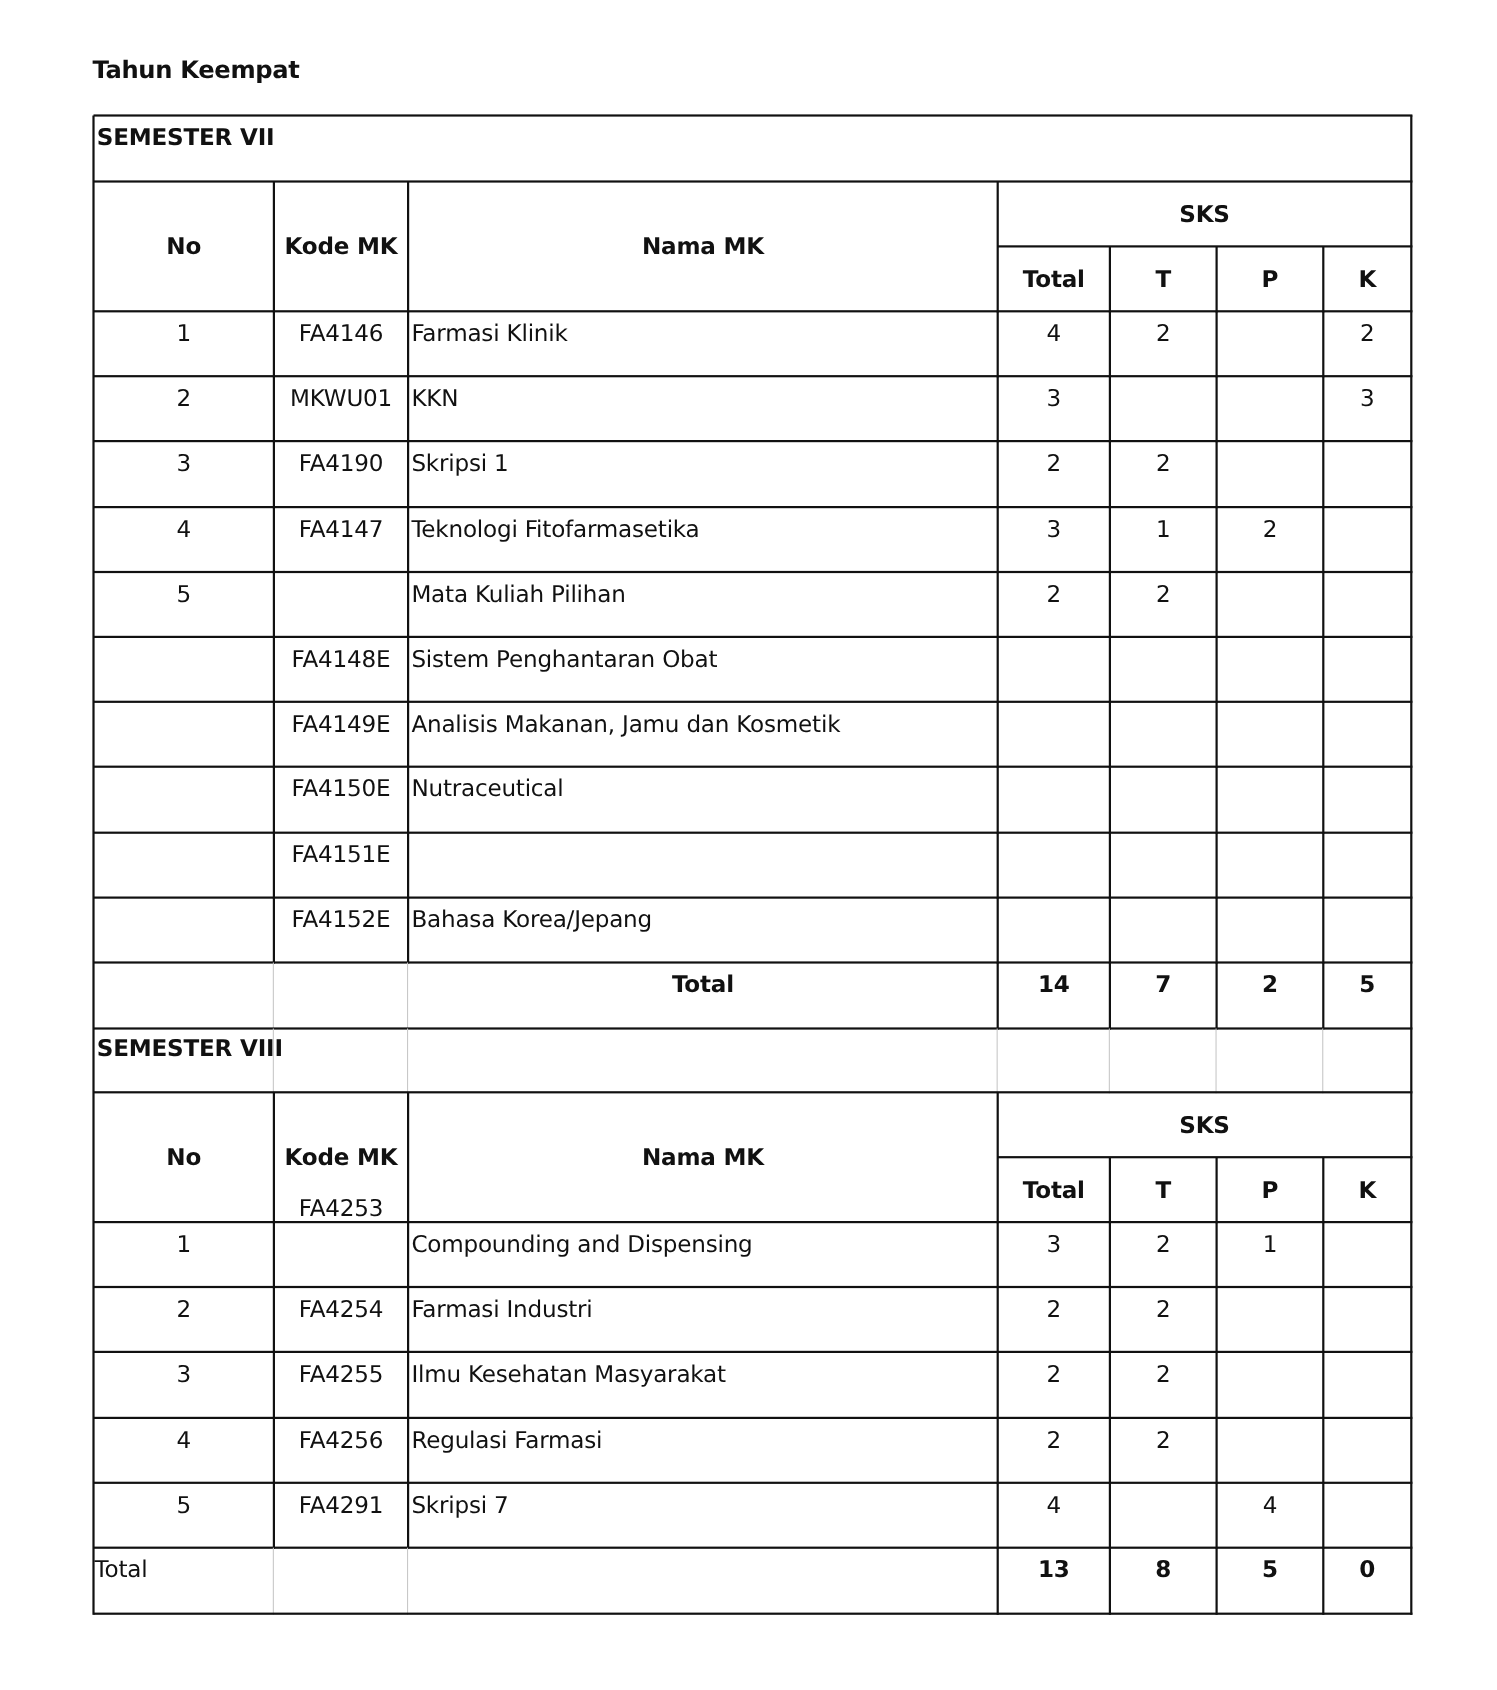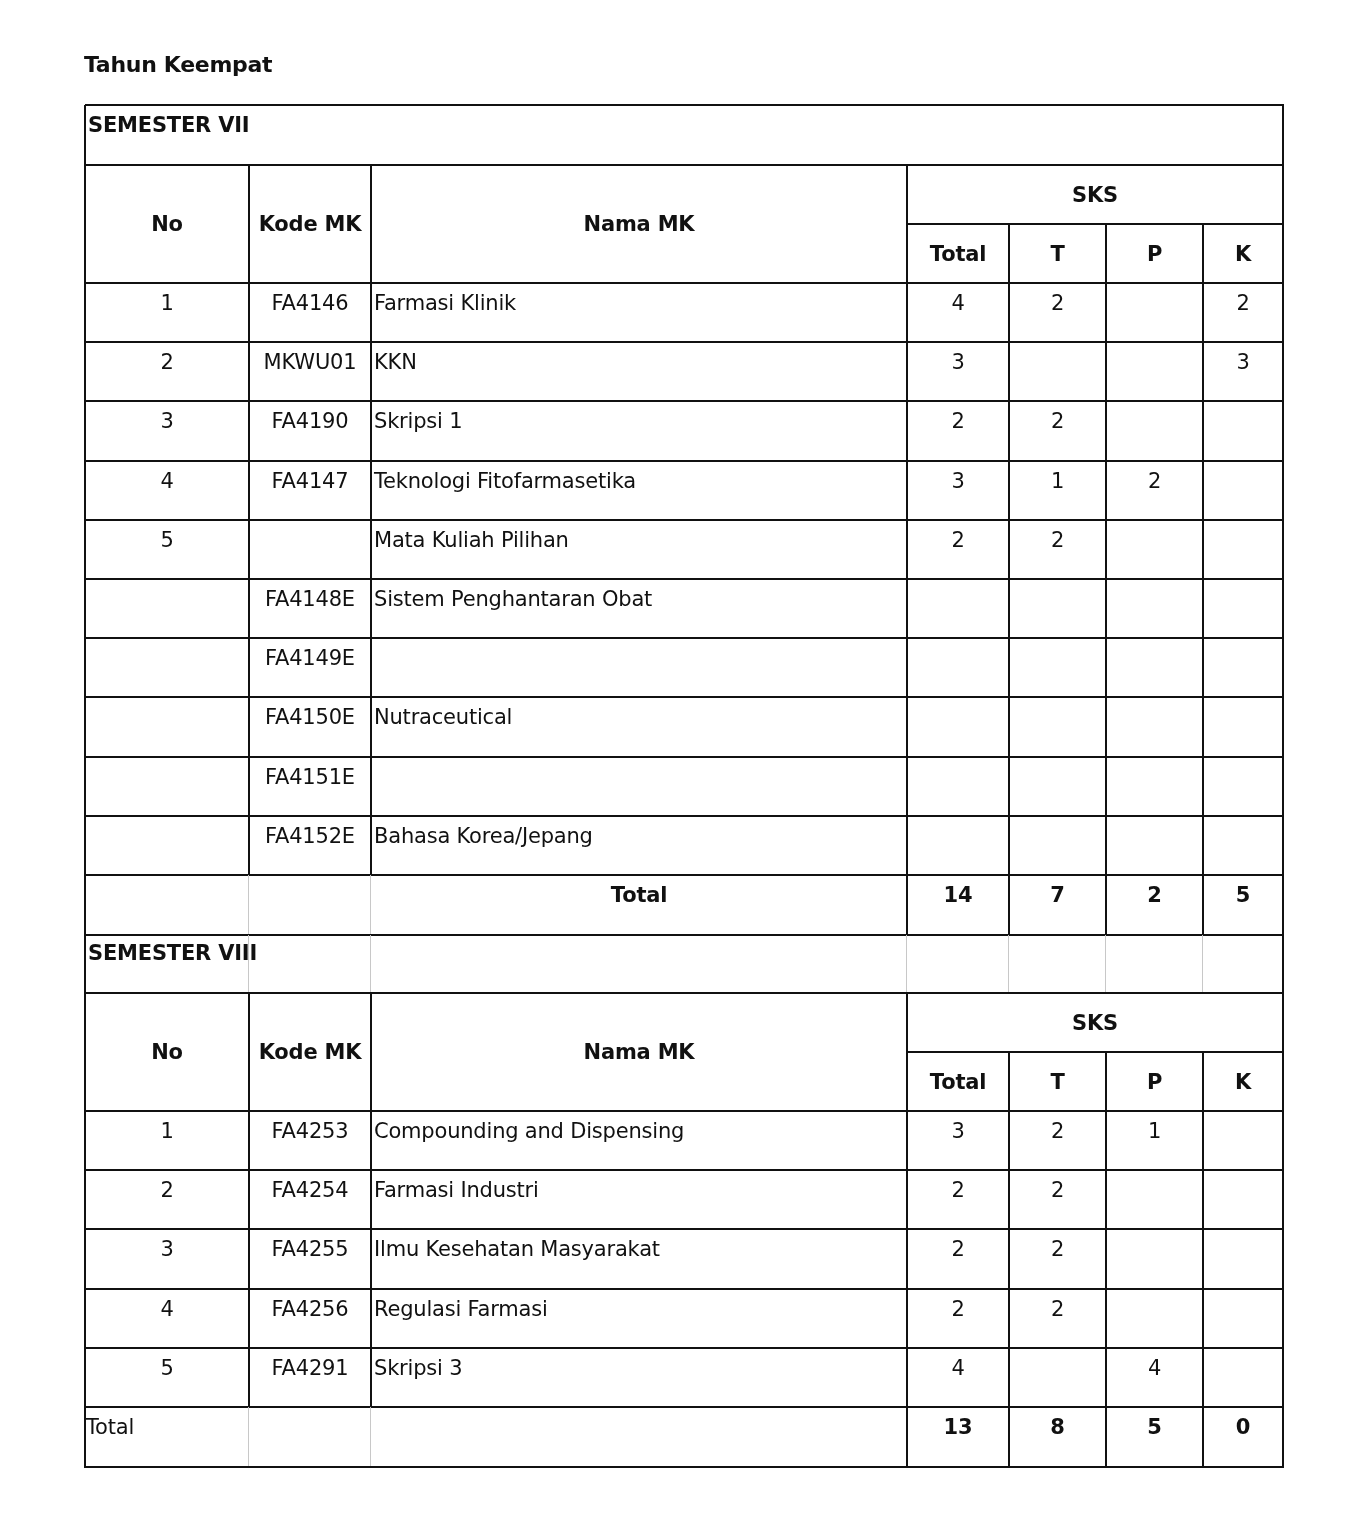--- a/index.html
+++ b/index.html
@@ -118,20 +118,21 @@
     <div class="c ctr" style="left: 1203px; top: 579px; width: 80px; height: 59.2px;"></div>
     <div class="line" style="left: 85px; top: 637px; width: 1199px; height: 2px;"></div>
     <div class="line" style="left: 248px; top: 579px; width: 2px; height: 60px;"></div>
     <div class="line" style="left: 370px; top: 579px; width: 2px; height: 60px;"></div>
     <div class="line" style="left: 906px; top: 579px; width: 2px; height: 60px;"></div>
     <div class="line" style="left: 1008px; top: 579px; width: 2px; height: 60px;"></div>
     <div class="line" style="left: 1105px; top: 579px; width: 2px; height: 60px;"></div>
     <div class="line" style="left: 1202px; top: 579px; width: 2px; height: 60px;"></div>
     <div class="c ctr" style="left: 85px; top: 638.2px; width: 164px; height: 59.2px;"></div>
     <div class="c ctr" style="left: 249px; top: 638.2px; width: 122px; height: 59.2px; text-align: right;">FA4149E</div>
+    <div class="c lft" style="left: 371px; top: 638.2px; width: 536px; height: 59.2px;">Analisis Makanan, Jamu dan Kosmetik</div>
     <div class="c ctr" style="left: 907px; top: 638.2px; width: 102px; height: 59.2px;"></div>
     <div class="c ctr" style="left: 1009px; top: 638.2px; width: 97px; height: 59.2px;"></div>
     <div class="c ctr" style="left: 1106px; top: 638.2px; width: 97px; height: 59.2px;"></div>
     <div class="c ctr" style="left: 1203px; top: 638.2px; width: 80px; height: 59.2px;"></div>
     <div class="line" style="left: 85px; top: 696px; width: 1199px; height: 2px;"></div>
     <div class="line" style="left: 248px; top: 638px; width: 2px; height: 60px;"></div>
     <div class="line" style="left: 370px; top: 638px; width: 2px; height: 60px;"></div>
     <div class="line" style="left: 906px; top: 638px; width: 2px; height: 60px;"></div>
     <div class="line" style="left: 1008px; top: 638px; width: 2px; height: 60px;"></div>
     <div class="line" style="left: 1105px; top: 638px; width: 2px; height: 60px;"></div>
@@ -209,21 +210,21 @@
     <div class="line" style="left: 85px; top: 992px; width: 1199px; height: 2px;"></div>
     <div class="line" style="left: 907px; top: 1051px; width: 377px; height: 2px;"></div>
     <div class="line" style="left: 85px; top: 1110px; width: 1199px; height: 2px;"></div>
     <div class="line" style="left: 248px; top: 993px; width: 2px; height: 119px;"></div>
     <div class="line" style="left: 370px; top: 993px; width: 2px; height: 119px;"></div>
     <div class="line" style="left: 906px; top: 993px; width: 2px; height: 119px;"></div>
     <div class="line" style="left: 1008px; top: 1052px; width: 2px; height: 60px;"></div>
     <div class="line" style="left: 1105px; top: 1052px; width: 2px; height: 60px;"></div>
     <div class="line" style="left: 1202px; top: 1052px; width: 2px; height: 60px;"></div>
     <div class="c ctr" style="left: 85px; top: 1111px; width: 164px; height: 59.2px;">1</div>
-    <div class="c ctr" style="left: 249px; top: 1111px; width: 122px; height: 59.2px;">FA4253</div>
+    <div class="c ctr" style="left: 249px; top: 1078px; width: 122px; height: 59.2px;">FA4253</div>
     <div class="c lft" style="left: 371px; top: 1111px; width: 536px; height: 59.2px;">Compounding and Dispensing</div>
     <div class="c ctr" style="left: 907px; top: 1111px; width: 102px; height: 59.2px;">3</div>
     <div class="c ctr" style="left: 1009px; top: 1111px; width: 97px; height: 59.2px;">2</div>
     <div class="c ctr" style="left: 1106px; top: 1111px; width: 97px; height: 59.2px;">1</div>
     <div class="c ctr" style="left: 1203px; top: 1111px; width: 80px; height: 59.2px;"></div>
     <div class="line" style="left: 85px; top: 1169px; width: 1199px; height: 2px;"></div>
     <div class="line" style="left: 248px; top: 1111px; width: 2px; height: 60px;"></div>
     <div class="line" style="left: 370px; top: 1111px; width: 2px; height: 60px;"></div>
     <div class="line" style="left: 906px; top: 1111px; width: 2px; height: 60px;"></div>
     <div class="line" style="left: 1008px; top: 1111px; width: 2px; height: 60px;"></div>
@@ -266,21 +267,21 @@
     <div class="c ctr" style="left: 1203px; top: 1288.6px; width: 80px; height: 59.2px;"></div>
     <div class="line" style="left: 85px; top: 1347px; width: 1199px; height: 2px;"></div>
     <div class="line" style="left: 248px; top: 1289px; width: 2px; height: 60px;"></div>
     <div class="line" style="left: 370px; top: 1289px; width: 2px; height: 60px;"></div>
     <div class="line" style="left: 906px; top: 1289px; width: 2px; height: 60px;"></div>
     <div class="line" style="left: 1008px; top: 1289px; width: 2px; height: 60px;"></div>
     <div class="line" style="left: 1105px; top: 1289px; width: 2px; height: 60px;"></div>
     <div class="line" style="left: 1202px; top: 1289px; width: 2px; height: 60px;"></div>
     <div class="c ctr" style="left: 85px; top: 1347.8px; width: 164px; height: 59.2px;">5</div>
     <div class="c ctr" style="left: 249px; top: 1347.8px; width: 122px; height: 59.2px;">FA4291</div>
-    <div class="c lft" style="left: 371px; top: 1347.8px; width: 536px; height: 59.2px;">Skripsi 3</div>
+    <div class="c lft" style="left: 371px; top: 1347.8px; width: 536px; height: 59.2px;">Skripsi 7</div>
     <div class="c ctr" style="left: 907px; top: 1347.8px; width: 102px; height: 59.2px;">4</div>
     <div class="c ctr" style="left: 1009px; top: 1347.8px; width: 97px; height: 59.2px;"></div>
     <div class="c ctr" style="left: 1106px; top: 1347.8px; width: 97px; height: 59.2px;">4</div>
     <div class="c ctr" style="left: 1203px; top: 1347.8px; width: 80px; height: 59.2px;"></div>
     <div class="line" style="left: 85px; top: 1406px; width: 1199px; height: 2px;"></div>
     <div class="line" style="left: 248px; top: 1348px; width: 2px; height: 60px;"></div>
     <div class="line" style="left: 370px; top: 1348px; width: 2px; height: 60px;"></div>
     <div class="line" style="left: 906px; top: 1348px; width: 2px; height: 60px;"></div>
     <div class="line" style="left: 1008px; top: 1348px; width: 2px; height: 60px;"></div>
     <div class="line" style="left: 1105px; top: 1348px; width: 2px; height: 60px;"></div>

